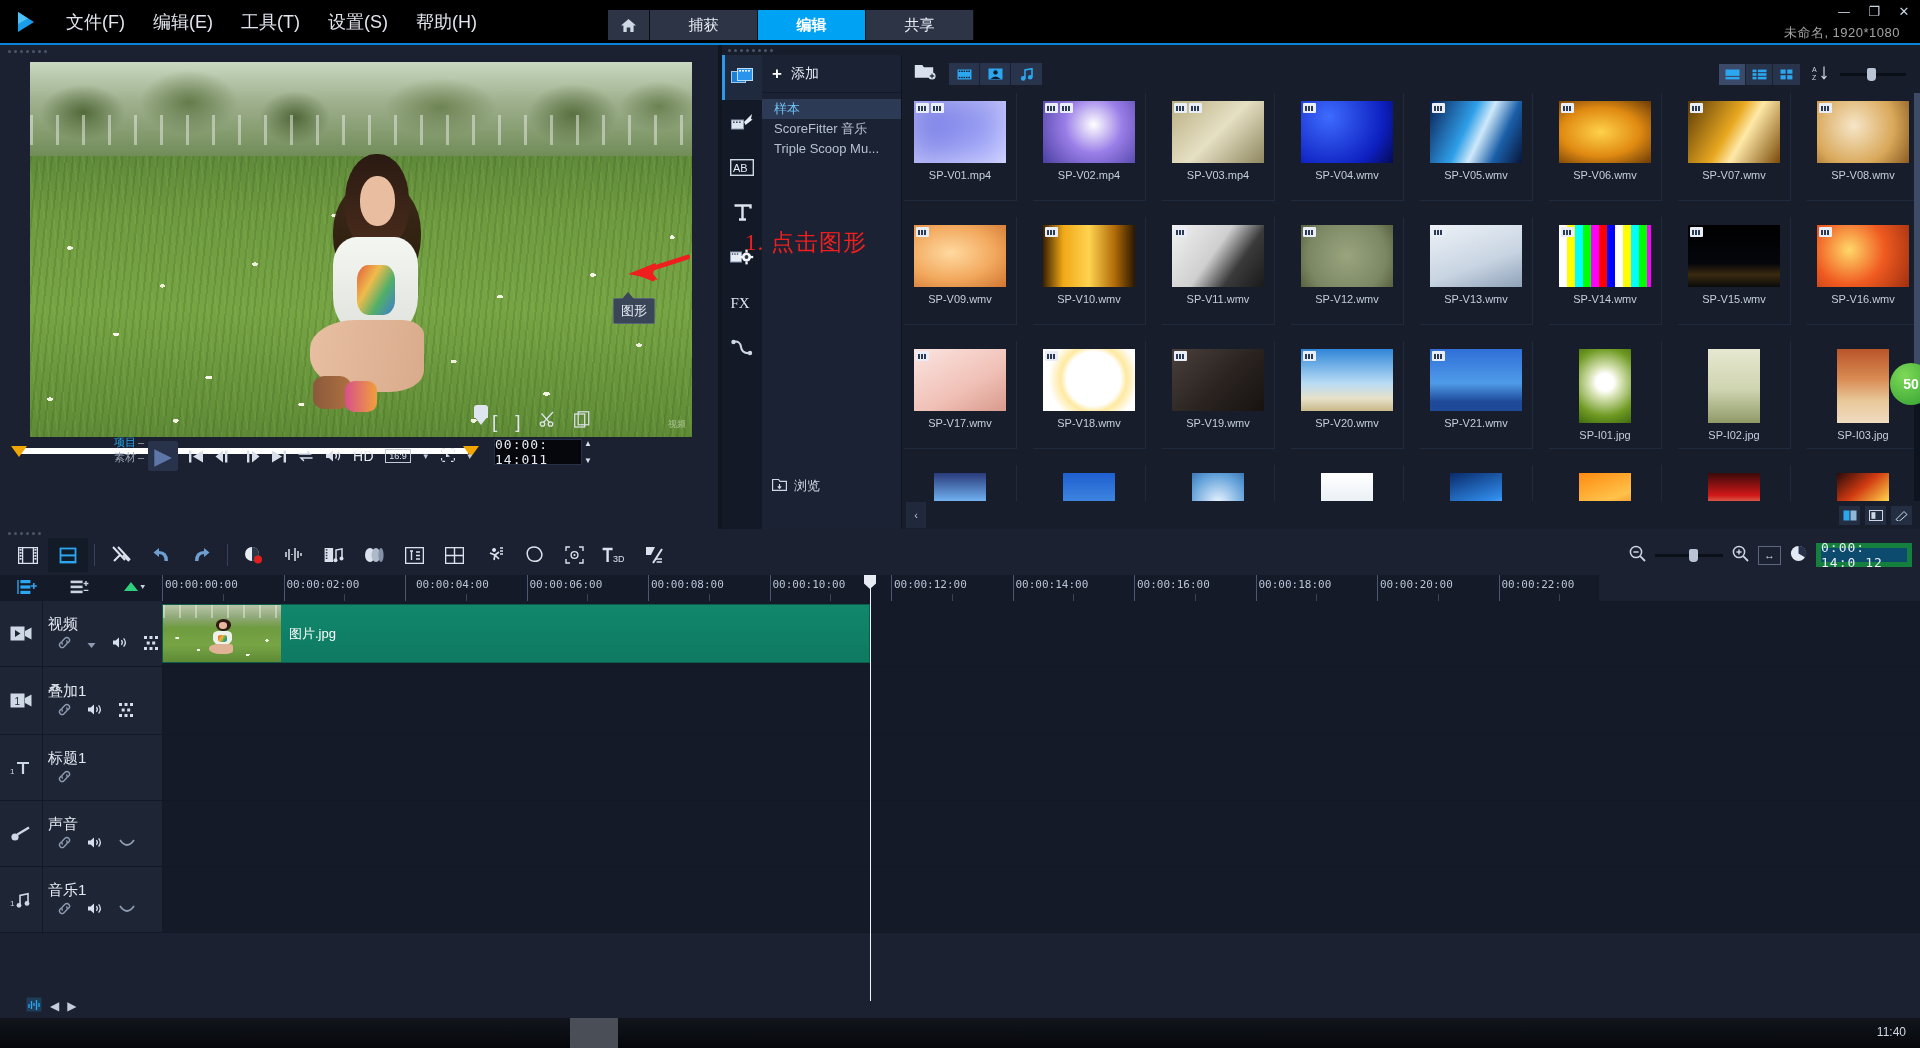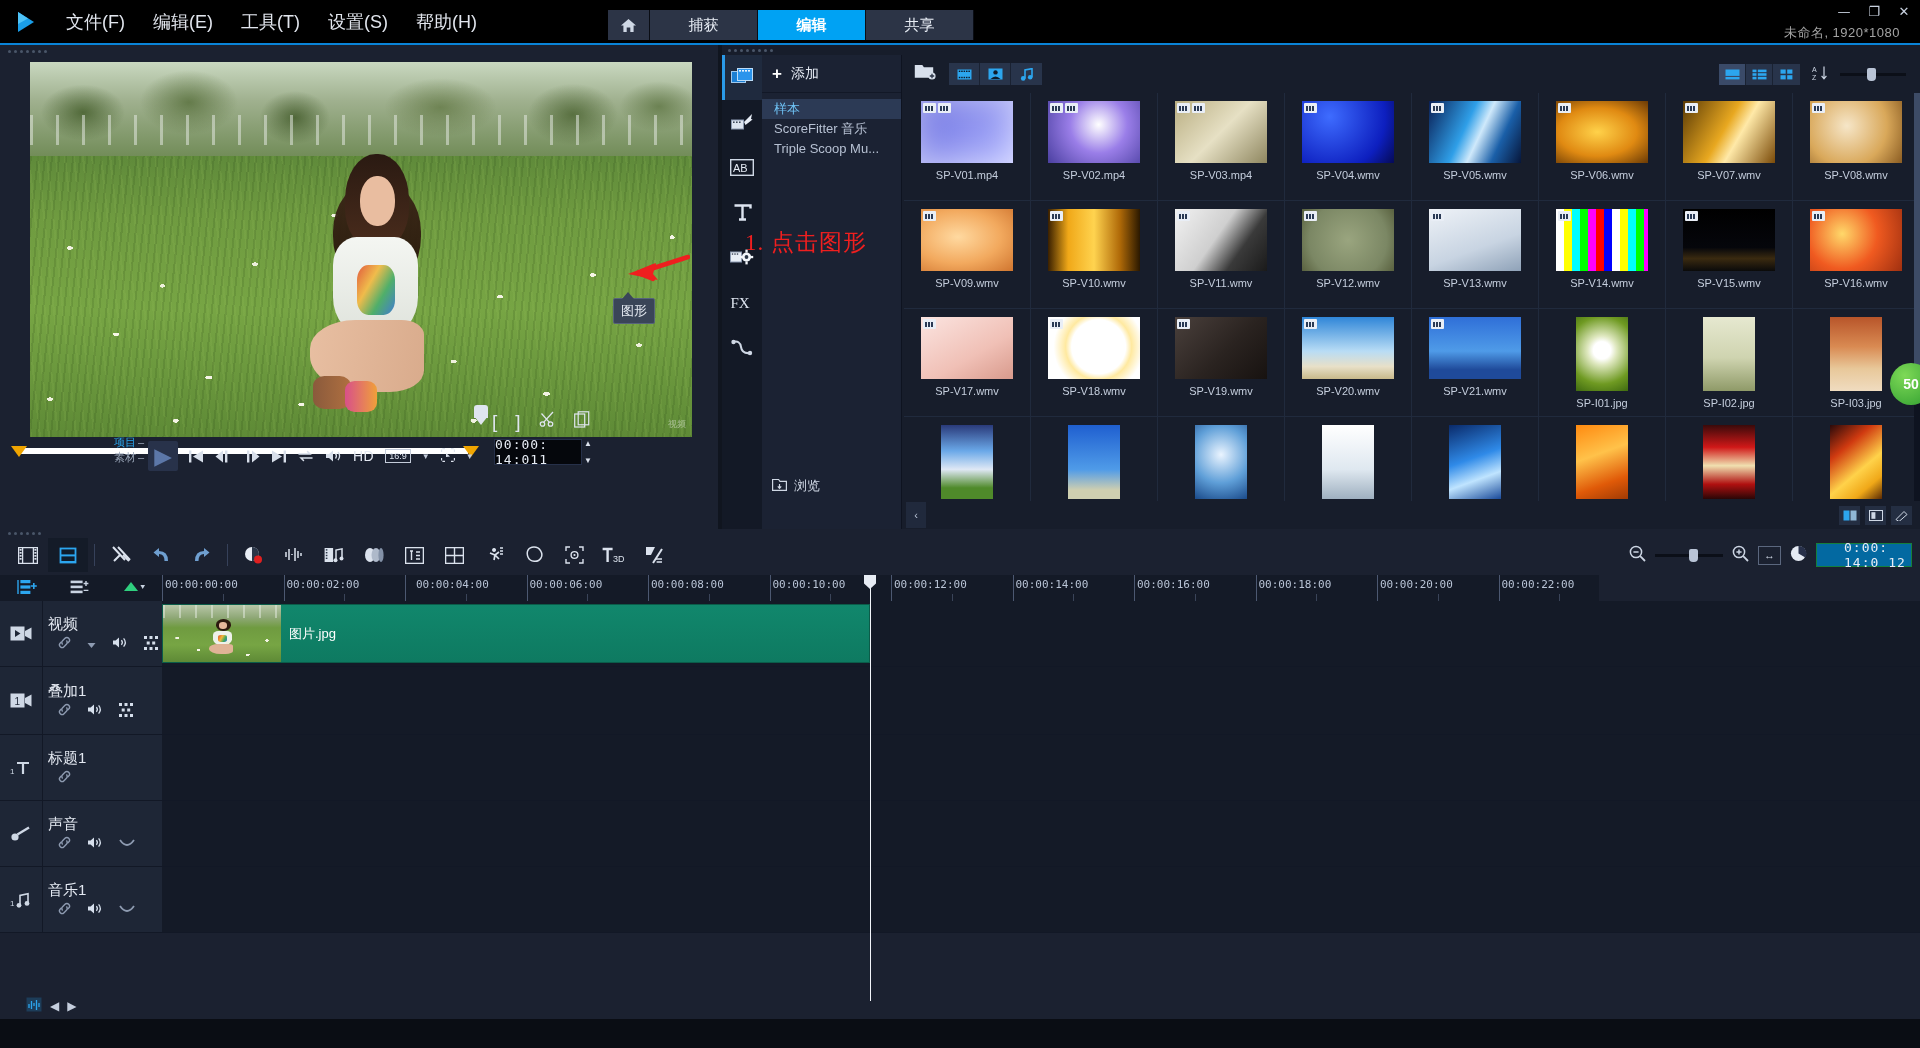--- a/index.html
+++ b/index.html
@@ -175,21 +175,21 @@
      color:#2ca6ef; font-size:11px; display:flex; align-items:center; justify-content:center; cursor:default; }
   .vseg button.on { background:#3a4a68; }
   .vseg button:last-child { border-right:none; }
   .sortbtn { color:#ccd5e3; font-size:14px; margin:0 6px; cursor:default; }
   .zslider { position:relative; width:66px; height:14px; }
   .zslider .bar { position:absolute; left:0; top:6px; width:66px; height:3px; background:#0b0f18; }
   .zslider .knob { position:absolute; left:27px; top:1px; width:9px; height:13px; background:#b9c4d6;
      border-radius:2px 2px 4px 4px; }
 
   .grid-wrap { position:absolute; left:182px; top:48px; width:1016px; height:408px; overflow:hidden; }
-  .grid { display:grid; grid-template-columns:repeat(8, 1fr); }
+  .grid { display:grid; grid-template-columns:repeat(8, 1fr);gap:16px; }
   .cell { height:108px; border-right:1px solid #202a3d; border-bottom:1px solid #202a3d;
      display:flex; flex-direction:column; align-items:center; justify-content:flex-start;
      padding-top:8px; cursor:default; position:relative; }
   .thumb { width:92px; height:62px; position:relative; overflow:hidden; background:#223; }
   .thumb.port { width:52px; height:74px; }
   .cellname { margin-top:6px; color:#c5cedd; font-size:11px; white-space:nowrap; }
   .badge { position:absolute; left:2px; top:2px; width:13px; height:10px; background:#e9eef6;
      border-radius:1px; display:flex; align-items:center; justify-content:center; }
   .badge i { display:block; width:9px; height:5px;
      background:repeating-linear-gradient(90deg,#2a3a55 0 1.6px, transparent 1.6px 3px); }
@@ -231,23 +231,23 @@
   .tl-div { width:1px; height:22px; background:#36415a; margin:0 6px; }
 
   .tl-right { position:absolute; right:8px; top:8px; height:36px; display:flex; align-items:center; gap:9px; }
   .zicon { color:#ccd5e3; font-size:16px; cursor:default; }
   .zbar { position:relative; width:68px; height:14px; }
   .zbar .bar { position:absolute; left:0; top:6px; width:68px; height:3px; background:#0b0f18; }
   .zbar .knob { position:absolute; left:34px; top:1px; width:9px; height:13px; background:#b9c4d6;
      border-radius:2px 2px 4px 4px; }
   .zbtn { width:23px; height:19px; border:1px solid #5b677e; color:#d3dbe8; font-size:11px;
      display:flex; align-items:center; justify-content:center; cursor:default; }
-  .tl-tc { width:96px; height:24px; background:#0369a1; border:1px solid #15803d; color:#e8edf5;
+  .tl-tc { width:96px; height:24px; background:#0c4a6e; border:5px solid #15803d; color:#e8edf5;
      font-family:"DejaVu Sans Mono",monospace; font-size:13px; display:flex; align-items:center;
-     justify-content:center; letter-spacing:1px;padding-left:27px; }
+     justify-content:center; letter-spacing:1px; }
 
   .track-head-top { position:absolute; left:0; top:46px; width:162px; height:26px; background:#141a27;
      display:flex; align-items:center; justify-content:space-around; }
   .tht { color:#7fd3a0; font-size:14px; cursor:default; }
   .tht.blue { color:#2ca6ef; }
   .tht.wht { color:#c9d3e2; }
 
   .ruler { position:absolute; left:162px; top:46px; width:1437px; height:26px; background:#141a27;
      overflow:hidden; }
   .rtick { position:absolute; top:0; height:26px; border-left:1px solid #4c5871; }
@@ -1326,14 +1326,18 @@
             <g stroke="#2ca6ef" stroke-width="1.3" fill="none">
               <path d="M3 11 V7 M5.5 12 V4 M8 9 V6 M10.5 13 V3 M13 10 V6"></path>
             </g>
           </svg>
       </span>
       <span class="tf-arrow">◀</span>
       <span class="tf-arrow">▶</span>
     </div>
   </div>
 
+  <div class="taskbar">
+    <div class="tb-seg"></div>
+    <div class="tb-time">11:40</div>
+  </div>
 
 </div>
 
 </body></html>

